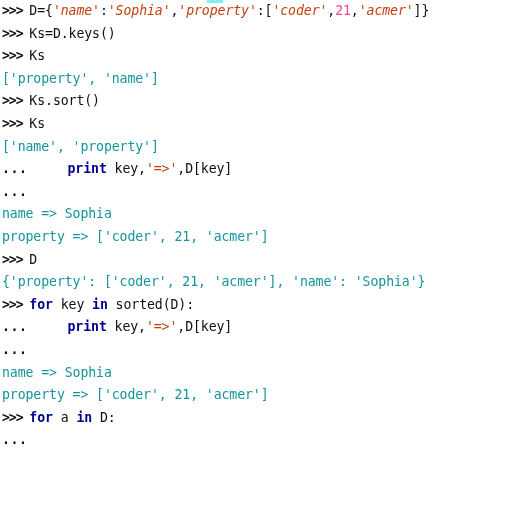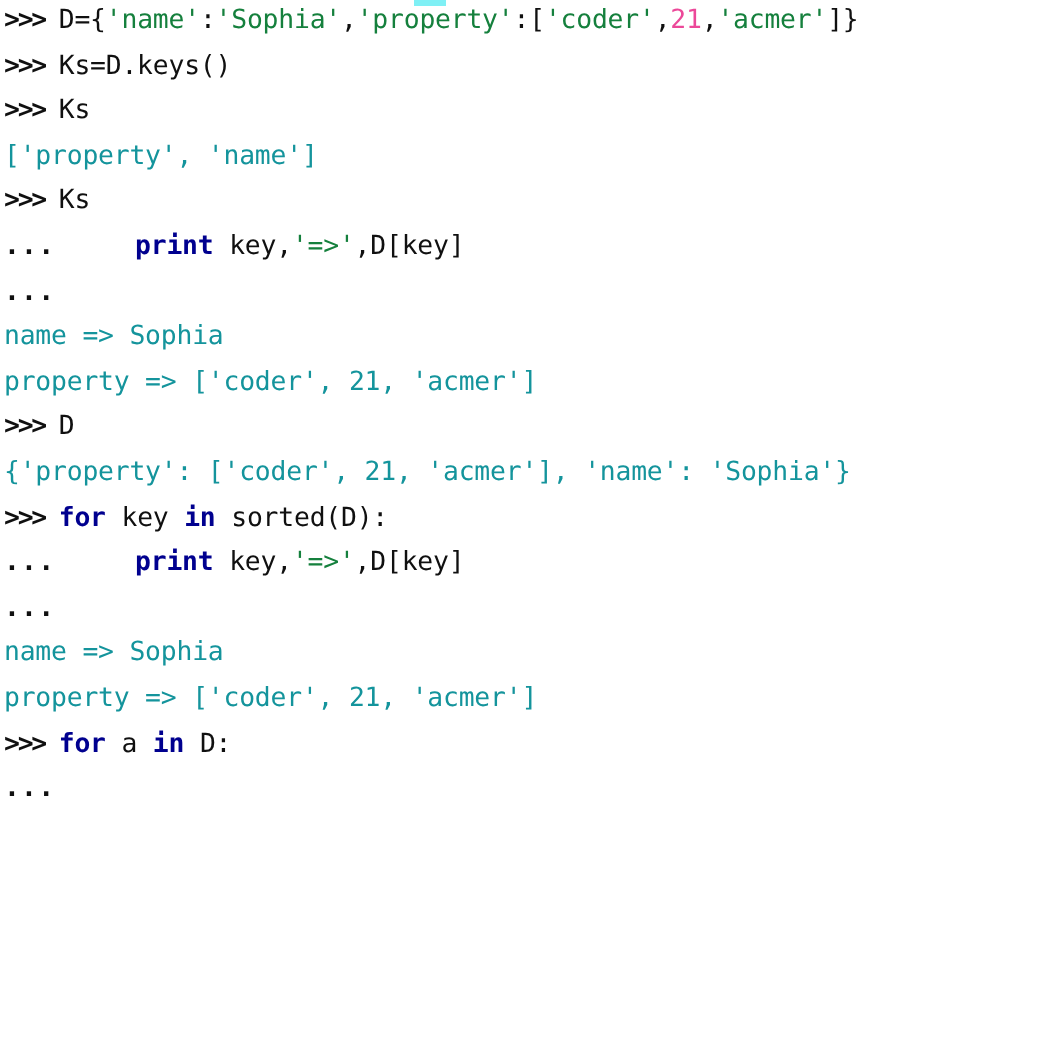--- a/index.html
+++ b/index.html
@@ -29,42 +29,44 @@
     white-space: pre;
     padding-left: 2px;
     letter-spacing: -0.1px;
     font-family: "DejaVu Sans Mono", "Liberation Mono", monospace;
   }
   .tok { white-space: pre; }
   .t-plain   { color: #101010; }
   .t-prompt  { color: #101010; font-weight: 700; letter-spacing: -1.1px; }
   .t-dots    { color: #101010; font-weight: 700; letter-spacing: 0.6px; }
   .t-kw      { color: #00008f; font-weight: 700; }
-  .t-str     { color: #15803d; }
+  .t-str     { color: #c2410c; font-style: italic; }
   .t-num     { color: #ec4899; }
   .t-out     { color: #14949c; }
   #sel-artifact {
     position: absolute;
     left: 207px;
     top: 0px;
     width: 16px;
     height: 3px;
     background: #7ff0f5;
   }
 </style>
 </head>
 <body>
 
 <div id="console">
   <div id="console-lines">
       <div class="line"><span class="tok t-prompt">&gt;&gt;&gt; </span><span class="tok t-plain">D={</span><span class="tok t-str">'name'</span><span class="tok t-plain">:</span><span class="tok t-str">'Sophia'</span><span class="tok t-plain">,</span><span class="tok t-str">'property'</span><span class="tok t-plain">:[</span><span class="tok t-str">'coder'</span><span class="tok t-plain">,</span><span class="tok t-num">21</span><span class="tok t-plain">,</span><span class="tok t-str">'acmer'</span><span class="tok t-plain">]}</span></div>
       <div class="line"><span class="tok t-prompt">&gt;&gt;&gt; </span><span class="tok t-plain">Ks=D.keys()</span></div>
       <div class="line"><span class="tok t-prompt">&gt;&gt;&gt; </span><span class="tok t-plain">Ks</span></div>
       <div class="line"><span class="tok t-out">['property', 'name']</span></div>
+      <div class="line"><span class="tok t-prompt">&gt;&gt;&gt; </span><span class="tok t-plain">Ks.sort()</span></div>
       <div class="line"><span class="tok t-prompt">&gt;&gt;&gt; </span><span class="tok t-plain">Ks</span></div>
+      <div class="line"><span class="tok t-out">['name', 'property']</span></div>
       <div class="line"><span class="tok t-dots">... </span><span class="tok t-plain">    </span><span class="tok t-kw">print</span><span class="tok t-plain"> key,</span><span class="tok t-str">'=&gt;'</span><span class="tok t-plain">,D[key]</span></div>
       <div class="line"><span class="tok t-dots">... </span></div>
       <div class="line"><span class="tok t-out">name =&gt; Sophia</span></div>
       <div class="line"><span class="tok t-out">property =&gt; ['coder', 21, 'acmer']</span></div>
       <div class="line"><span class="tok t-prompt">&gt;&gt;&gt; </span><span class="tok t-plain">D</span></div>
       <div class="line"><span class="tok t-out">{'property': ['coder', 21, 'acmer'], 'name': 'Sophia'}</span></div>
       <div class="line"><span class="tok t-prompt">&gt;&gt;&gt; </span><span class="tok t-kw">for</span><span class="tok t-plain"> key </span><span class="tok t-kw">in</span><span class="tok t-plain"> sorted(D):</span></div>
       <div class="line"><span class="tok t-dots">... </span><span class="tok t-plain">    </span><span class="tok t-kw">print</span><span class="tok t-plain"> key,</span><span class="tok t-str">'=&gt;'</span><span class="tok t-plain">,D[key]</span></div>
       <div class="line"><span class="tok t-dots">... </span></div>
       <div class="line"><span class="tok t-out">name =&gt; Sophia</span></div>

